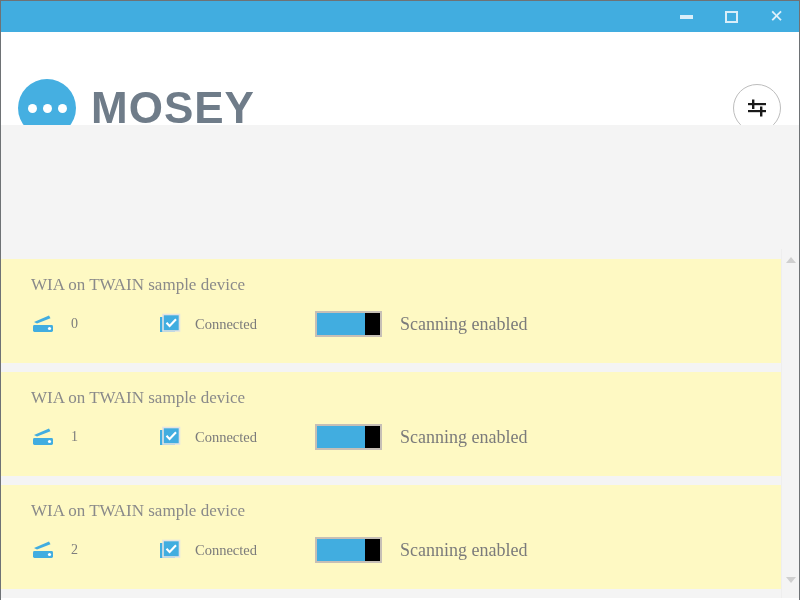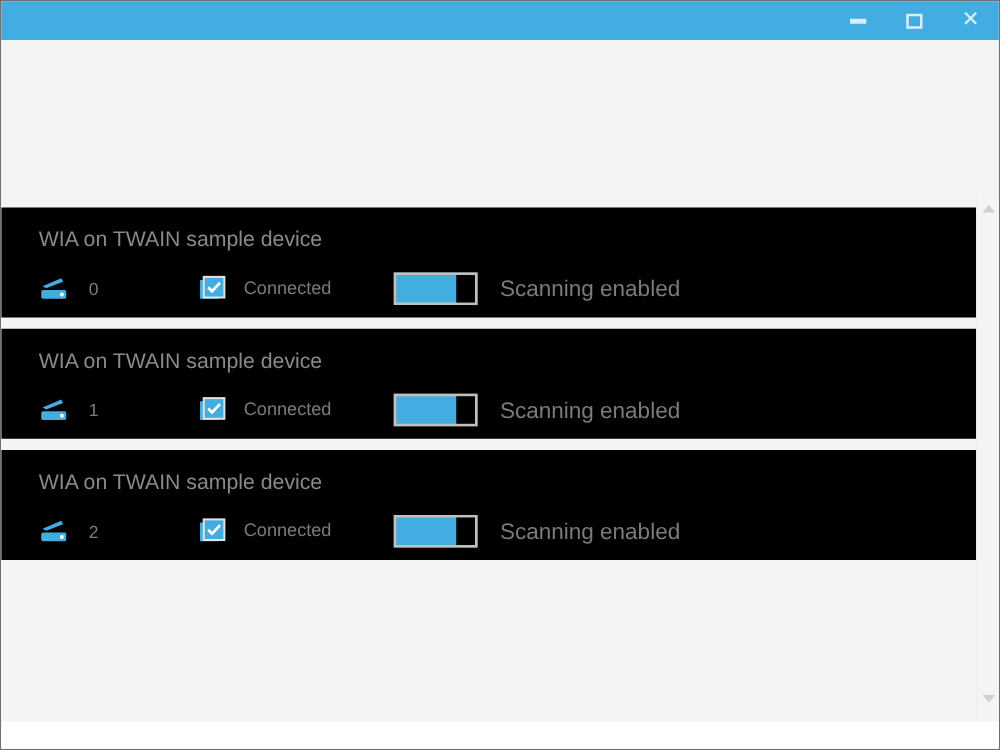--- a/index.html
+++ b/index.html
@@ -250,25 +250,26 @@
     display: flex;
     position: relative;
   }
   #device-list {
     flex: 1 1 auto;
     background: #f4f4f4;
     padding: 10px 0 0 0;
     overflow: hidden;
   }
   .device-row {
-    background: #000000;
-    height: 88px;
+    background: #fef9c3;
+    height: 104px;
     margin: 0 0 9px 0;
     position: relative;
     cursor: pointer;
+    font-family: Liberation Serif, serif;
   }
   .device-title {
     position: absolute;
     left: 30px;
     top: 16px;
     font-size: 17px;
     color: #8a8a8a;
   }
   .device-meta {
     position: absolute;
@@ -375,20 +376,36 @@
       <span class="glyph-min"></span>
     </div>
     <div class="win-btn">
       <span class="glyph-max"></span>
     </div>
     <div class="win-btn">
       <span class="glyph-close">✕</span>
     </div>
   </div>
 
+  <div id="header">
+    <div id="logo-mark">
+      <span></span>
+        <span></span>
+        <span></span>
+    </div>
+    <div id="logo-text">MOSEY</div>
+    <div id="settings-button">
+      <svg width="22" height="22" viewBox="0 0 22 22">
+        <rect x="2" y="6" width="18" height="2.2" fill="#1a1a1a"></rect>
+        <rect x="2" y="13" width="18" height="2.2" fill="#1a1a1a"></rect>
+        <rect x="6" y="2.5" width="2.4" height="9.5" fill="#1a1a1a"></rect>
+        <rect x="14" y="9.5" width="2.4" height="10" fill="#1a1a1a"></rect>
+      </svg>
+    </div>
+  </div>
 
   <div id="controls-panel">
 
     <div class="field-label" id="interval-label">Interval time (minutes)</div>
 
     <div class="spinner" id="interval-spinner">
       <span class="spin-value">30</span>
       <span class="spin-btn">+</span>
       <span class="spin-btn">−</span>
     </div>

